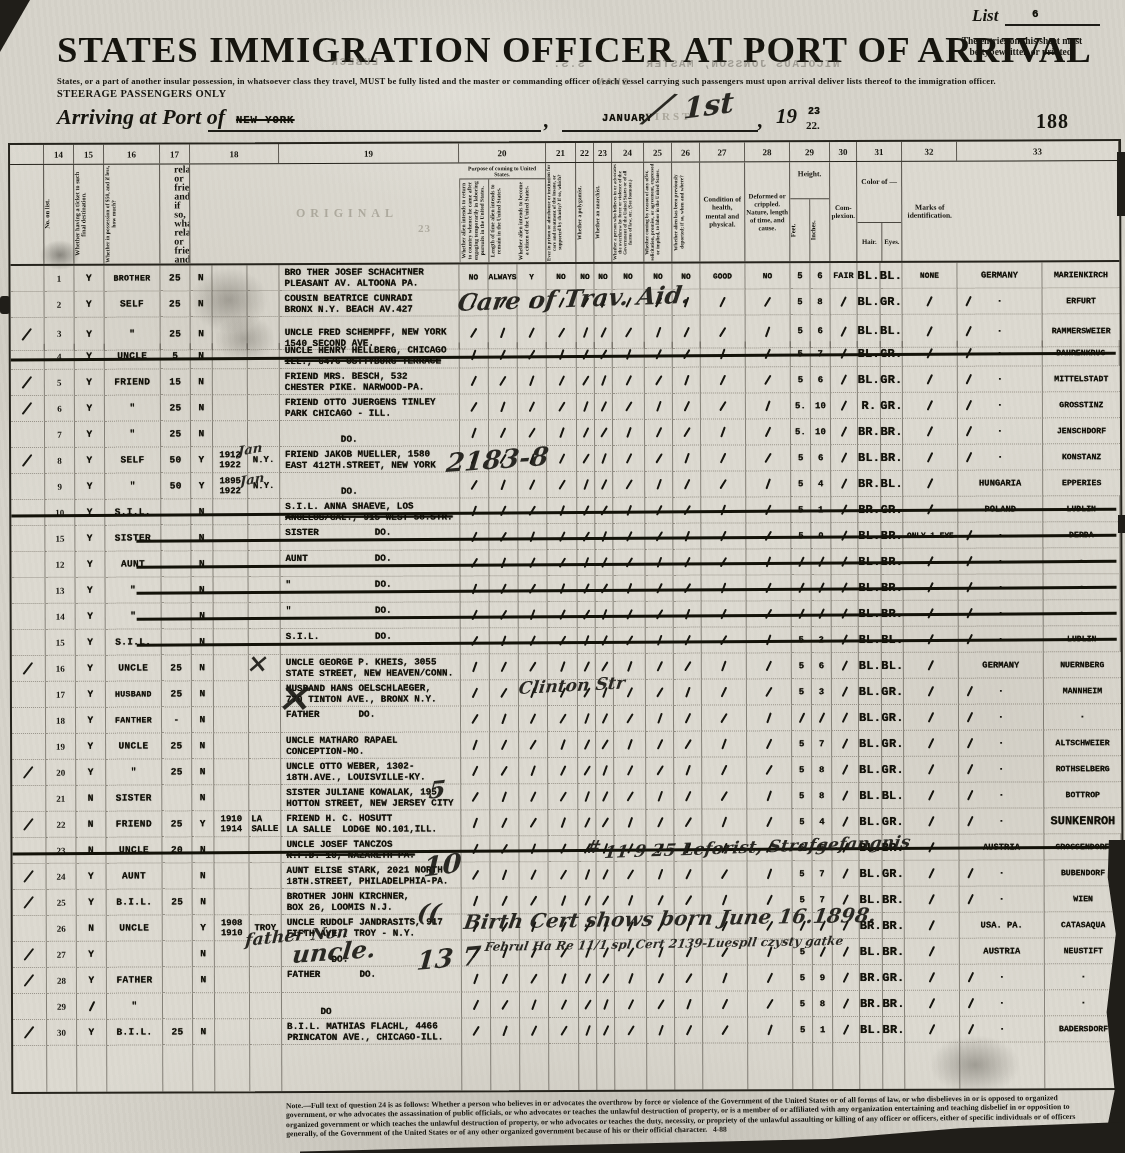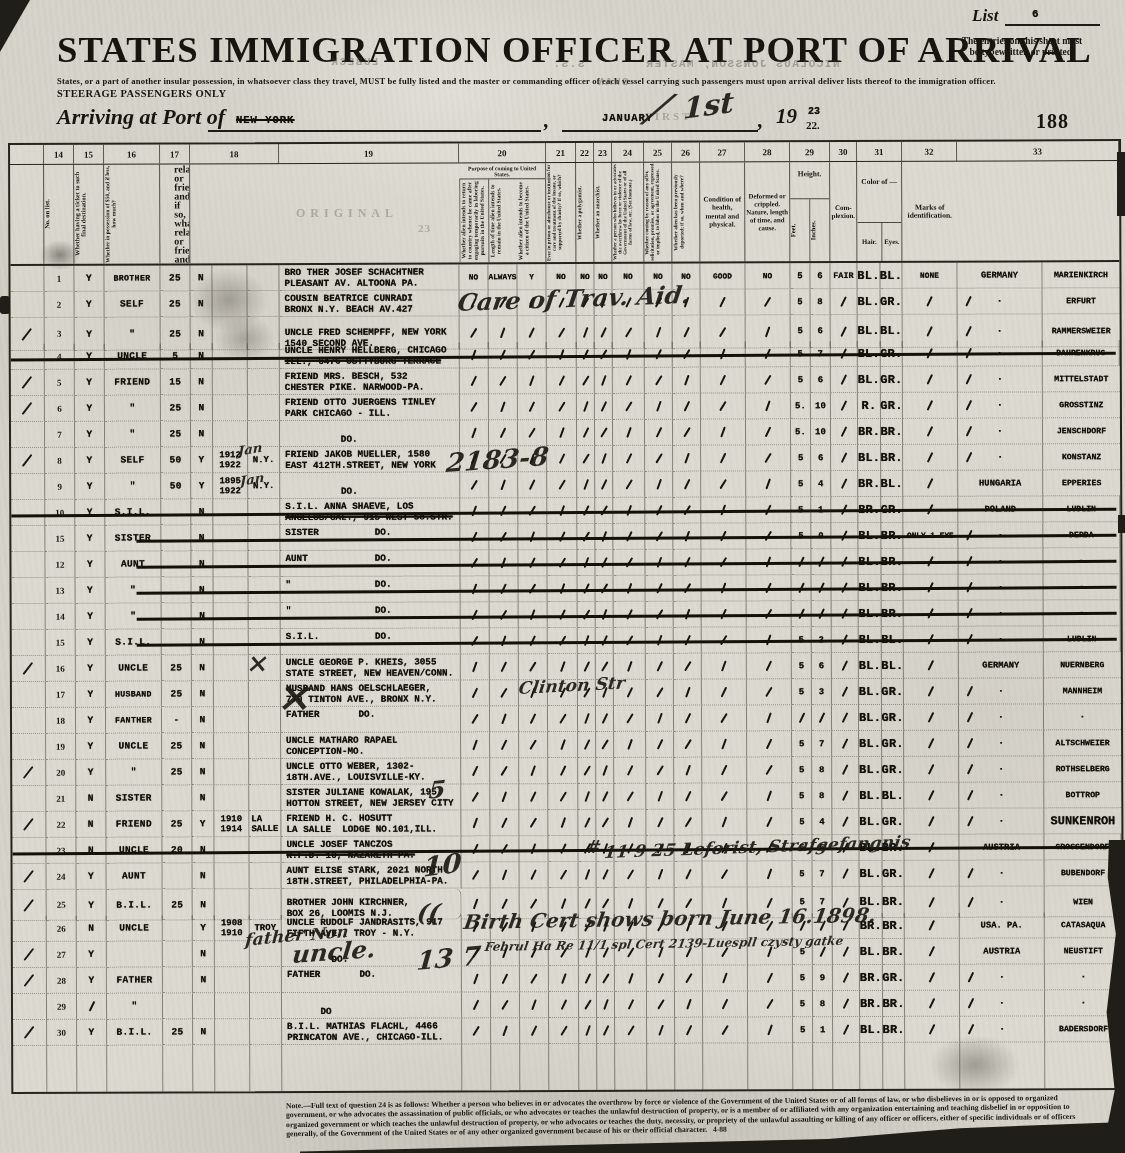--- a/index.html
+++ b/index.html
@@ -2075,21 +2075,21 @@
             <span class="t t9" style="font-size: 9.5px;">B.I.L.</span>
           </div>
           <div class="c ">
             <span class="t t9">25</span>
           </div>
           <div class="c ">
             <span class="t t9">N</span>
           </div>
           <div class="c "></div>
           <div class="c "></div>
-          <div class="c friend t" style="display: block; padding-top: 8px; border-radius: 7px;"><div>BROTHER JOHN KIRCHNER,</div><div>BOX 26, LOOMIS N.J.</div></div>
+          <div class="c friend t" style="display: block; padding-top: 2px;"><div>BROTHER JOHN KIRCHNER,</div><div>BOX 26, LOOMIS N.J.</div></div>
           <div class="c ">
             <div class="tk" style="transform: rotate(20deg);"></div>
           </div>
           <div class="c ">
             <div class="tk" style="transform: rotate(26deg);"></div>
           </div>
           <div class="c ">
             <div class="tk" style="transform: rotate(32deg);"></div>
           </div>
           <div class="c ">

